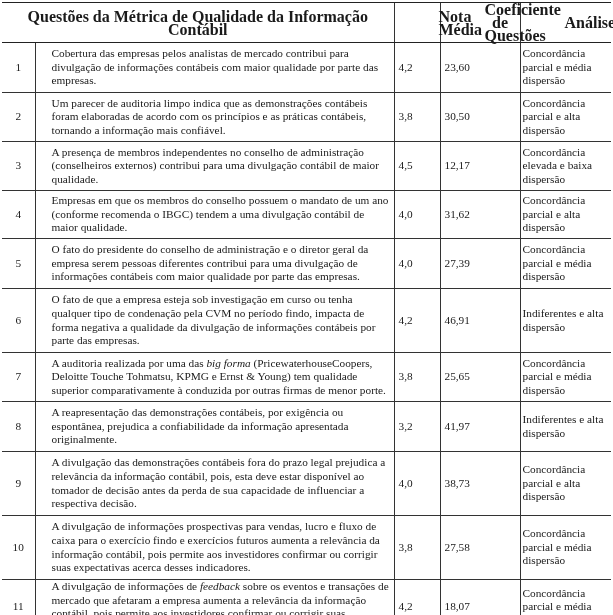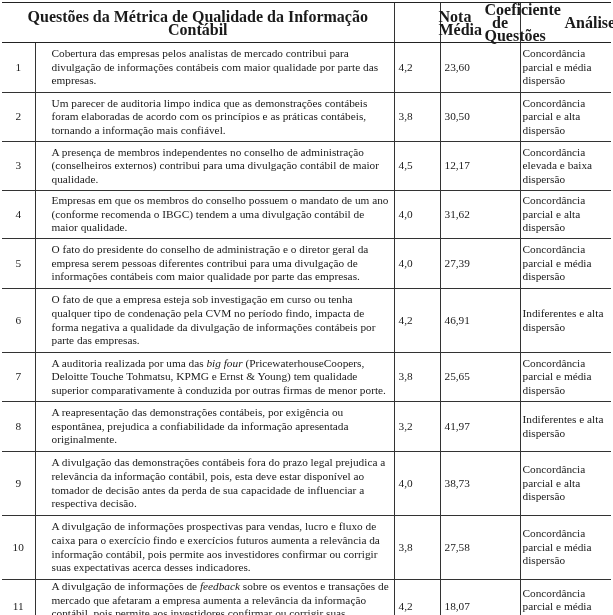--- a/index.html
+++ b/index.html
@@ -86,21 +86,21 @@
     </tr>
     <tr class="h64">
       <td class="idx">6</td>
       <td class="q">O fato de que a empresa esteja sob investigação em curso ou tenha qualquer tipo de condenação pela CVM no período findo, impacta de forma negativa a qualidade da divulgação de informações contábeis por parte das empresas.</td>
       <td class="num">4,2</td>
       <td class="num">46,91</td>
       <td class="an">Indiferentes e alta dispersão</td>
     </tr>
     <tr class="h48">
       <td class="idx">7</td>
-      <td class="q"><span>A auditoria realizada por uma das </span><em>big four</em><span> (PricewaterhouseCoopers, Deloitte Touche Tohmatsu, KPMG e Ernst &amp; Young) tem qualidade superior comparativamente à conduzida por outras firmas de menor porte.</span></td>
+      <td class="q"><span>A auditoria realizada por uma das </span><em>big forma</em><span> (PricewaterhouseCoopers, Deloitte Touche Tohmatsu, KPMG e Ernst &amp; Young) tem qualidade superior comparativamente à conduzida por outras firmas de menor porte.</span></td>
       <td class="num">3,8</td>
       <td class="num">25,65</td>
       <td class="an">Concordância parcial e média dispersão</td>
     </tr>
     <tr class="h49">
       <td class="idx">8</td>
       <td class="q">A reapresentação das demonstrações contábeis, por exigência ou espontânea, prejudica a confiabilidade da informação apresentada originalmente.</td>
       <td class="num">3,2</td>
       <td class="num">41,97</td>
       <td class="an">Indiferentes e alta dispersão</td>

